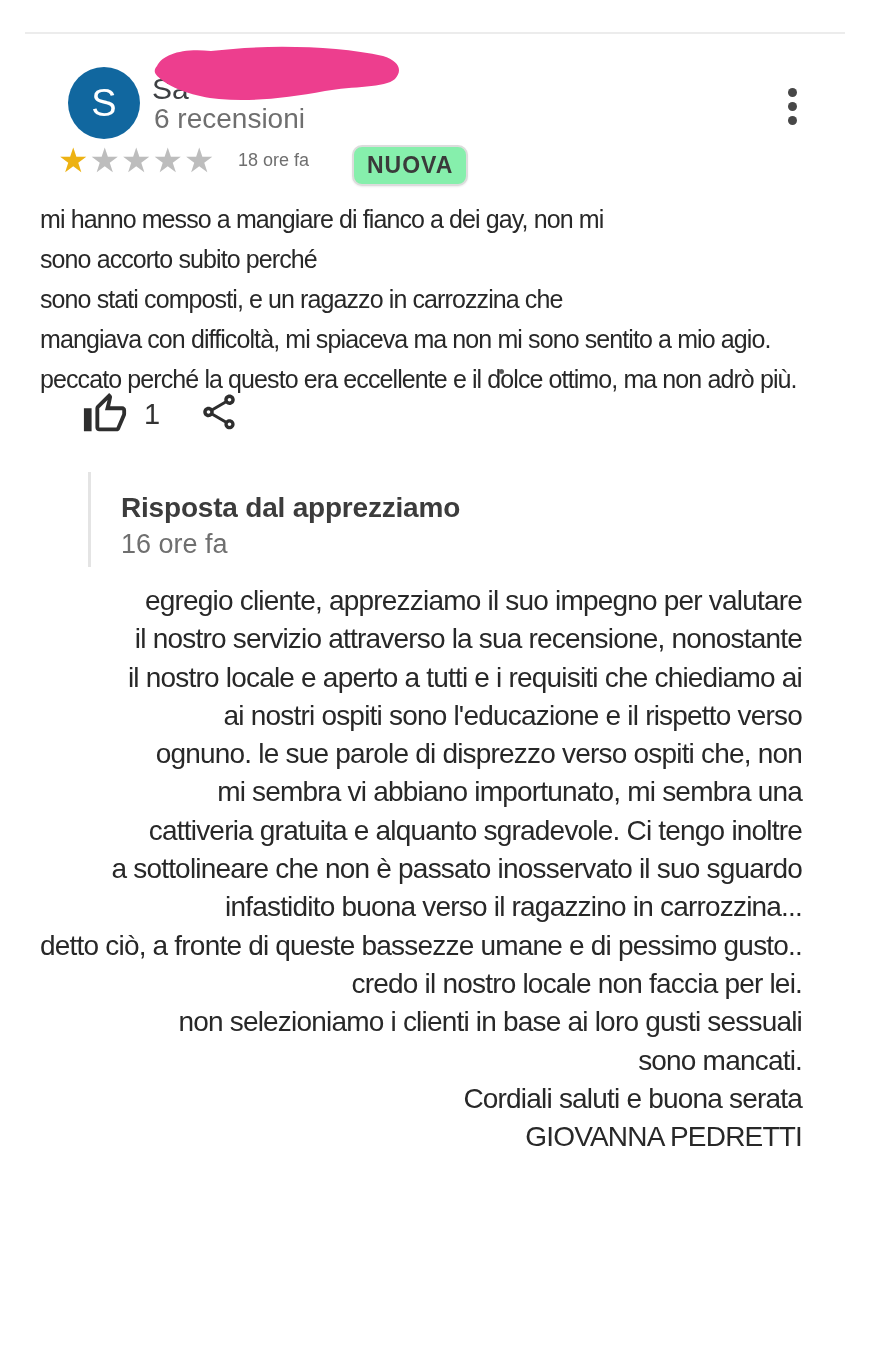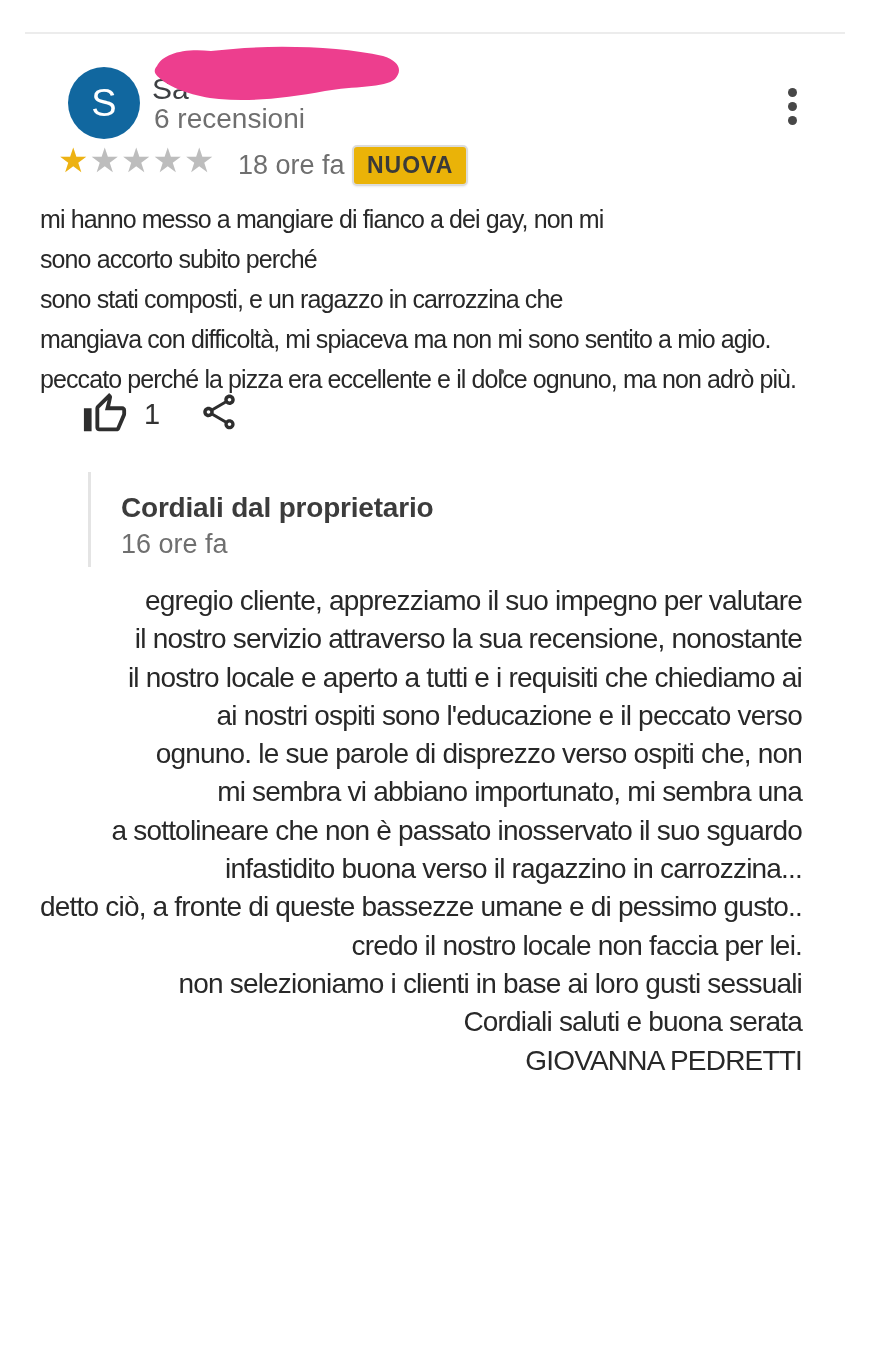--- a/index.html
+++ b/index.html
@@ -19,25 +19,25 @@
 
   .review-count { position:absolute; left:154px; top:103px; font-size:28px; color:var(--text-secondary, #6F6F6F); }
 
   .kebab { position:absolute; left:784px; top:84px; display:flex; flex-direction:column; gap:5px; cursor:pointer; padding:4px; }
   .kebab .dot { width:9px; height:9px; border-radius:50%; background:#474747; }
 
   .stars { position:absolute; left:58px; top:140px; font-size:34px; line-height:1.2; letter-spacing:1px; }
   .star.filled { color:var(--star-filled, #EDB213); }
   .star.empty  { color:var(--star-empty,  #BDBDBD); }
 
-  .review-when { position:absolute; left:238px; top:150px; font-size:27px; color:var(--text-secondary, #6F6F6F); }
+  .review-when { position:absolute; left:238px; top:150px; font-size:18px; color:var(--text-secondary, #6F6F6F); }
 
   .new-badge {
-    position:absolute; left:352px; top:145px; background:#eab308;
-    border:2px solid #dcdcdc; border-radius:5px; padding:5px 13px;
+    position:absolute; left:352px; top:145px; background:#86efac;
+    border:2px solid #dcdcdc; border-radius:10px; padding:5px 13px;
     font-size:23px; font-weight:bold; letter-spacing:1px; color:#3a3a3a;
     box-shadow:0 1px 2px rgba(0,0,0,0.08);
   }
 
   .review-text {
     position:absolute; left:40px; top:199px; font-size:25px; letter-spacing:-0.9px;
     line-height:40px; color:var(--text-primary, #282828);
   }
   .review-text .t-line, .response-text .t-line { white-space:nowrap; }
 
@@ -84,51 +84,53 @@
 
   <div class="stars"><span class="star filled">★</span><span class="star empty">★</span><span class="star empty">★</span><span class="star empty">★</span><span class="star empty">★</span></div>
   <div class="review-when">18 ore fa</div>
   <div class="new-badge">NUOVA</div>
 
   <div class="review-text">
       <div class="t-line">mi hanno messo a mangiare di fianco a dei gay, non mi</div>
       <div class="t-line">sono accorto subito perché</div>
       <div class="t-line">sono stati composti, e un ragazzo in carrozzina che</div>
       <div class="t-line">mangiava con difficoltà, mi spiaceva ma non mi sono sentito a mio agio.</div>
-      <div class="t-line">peccato perché la pizza era eccellente e il dolce ognuno, ma non adrò più.</div>
+      <div class="t-line">peccato perché la questo era eccellente e il dolce ottimo, ma non adrò più.</div>
     </div>
 
   <div class="stray-dot"></div>
 
   <div class="like-btn">
     <svg width="46" height="46" viewBox="0 0 24 24">
       <path fill="#2e2e2e" d="M9 21h9c.83 0 1.54-.5 1.84-1.22l3.02-7.05c.09-.23.14-.47.14-.73v-2c0-1.1-.9-2-2-2h-6.31l.95-4.57.03-.32c0-.41-.17-.79-.44-1.06L14.17 1 7.58 7.59C7.22 7.95 7 8.45 7 9v10c0 1.1.9 2 2 2zM9 9l4.34-4.34L12 10h9v2l-3 7H9V9zM1 9h4v12H1z"></path>
     </svg>
     <span class="like-count">1</span>
   </div>
 
   <div class="share-btn">
     <svg width="42" height="42" viewBox="0 0 24 24">
       <path fill="#2e2e2e" d="M18 16.08c-.76 0-1.44.3-1.96.77L8.91 12.7c.05-.23.09-.46.09-.7s-.04-.47-.09-.7l7.05-4.11c.54.5 1.25.81 2.04.81 1.66 0 3-1.34 3-3s-1.34-3-3-3-3 1.34-3 3c0 .24.04.47.09.7L8.04 9.81C7.5 9.31 6.79 9 6 9c-1.66 0-3 1.34-3 3s1.34 3 3 3c.79 0 1.5-.31 2.04-.81l7.12 4.16c-.05.21-.08.43-.08.65 0 1.61 1.31 2.92 2.92 2.92 1.61 0 2.92-1.31 2.92-2.92s-1.31-2.92-2.92-2.92zM18 4c.55 0 1 .45 1 1s-.45 1-1 1-1-.45-1-1 .45-1 1-1zM6 13c-.55 0-1-.45-1-1s.45-1 1-1 1 .45 1 1-.45 1-1 1zm12 7.02c-.55 0-1-.45-1-1s.45-1 1-1 1 .45 1 1-.45 1-1 1z"></path>
     </svg>
   </div>
 
   <div class="thread-line"></div>
-  <div class="response-title">Cordiali dal proprietario</div>
+  <div class="response-title">Risposta dal apprezziamo</div>
   <div class="response-when">16 ore fa</div>
 
   <div class="response-text">
       <div class="t-line">egregio cliente, apprezziamo il suo impegno per valutare</div>
       <div class="t-line">il nostro servizio attraverso la sua recensione, nonostante</div>
       <div class="t-line">il nostro locale e aperto a tutti e i requisiti che chiediamo ai</div>
-      <div class="t-line">ai nostri ospiti sono l'educazione e il peccato verso</div>
+      <div class="t-line">ai nostri ospiti sono l'educazione e il rispetto verso</div>
       <div class="t-line">ognuno. le sue parole di disprezzo verso ospiti che, non</div>
       <div class="t-line">mi sembra vi abbiano importunato, mi sembra una</div>
+      <div class="t-line">cattiveria gratuita e alquanto sgradevole. Ci tengo inoltre</div>
       <div class="t-line">a sottolineare che non è passato inosservato il suo sguardo</div>
       <div class="t-line">infastidito buona verso il ragazzino in carrozzina...</div>
       <div class="t-line">detto ciò, a fronte di queste bassezze umane e di pessimo gusto..</div>
       <div class="t-line">credo il nostro locale non faccia per lei.</div>
       <div class="t-line">non selezioniamo i clienti in base ai loro gusti sessuali</div>
+      <div class="t-line">sono mancati.</div>
       <div class="t-line">Cordiali saluti e buona serata</div>
       <div class="t-line">GIOVANNA PEDRETTI</div>
     </div>
 
 </div>
 
 </body></html>

